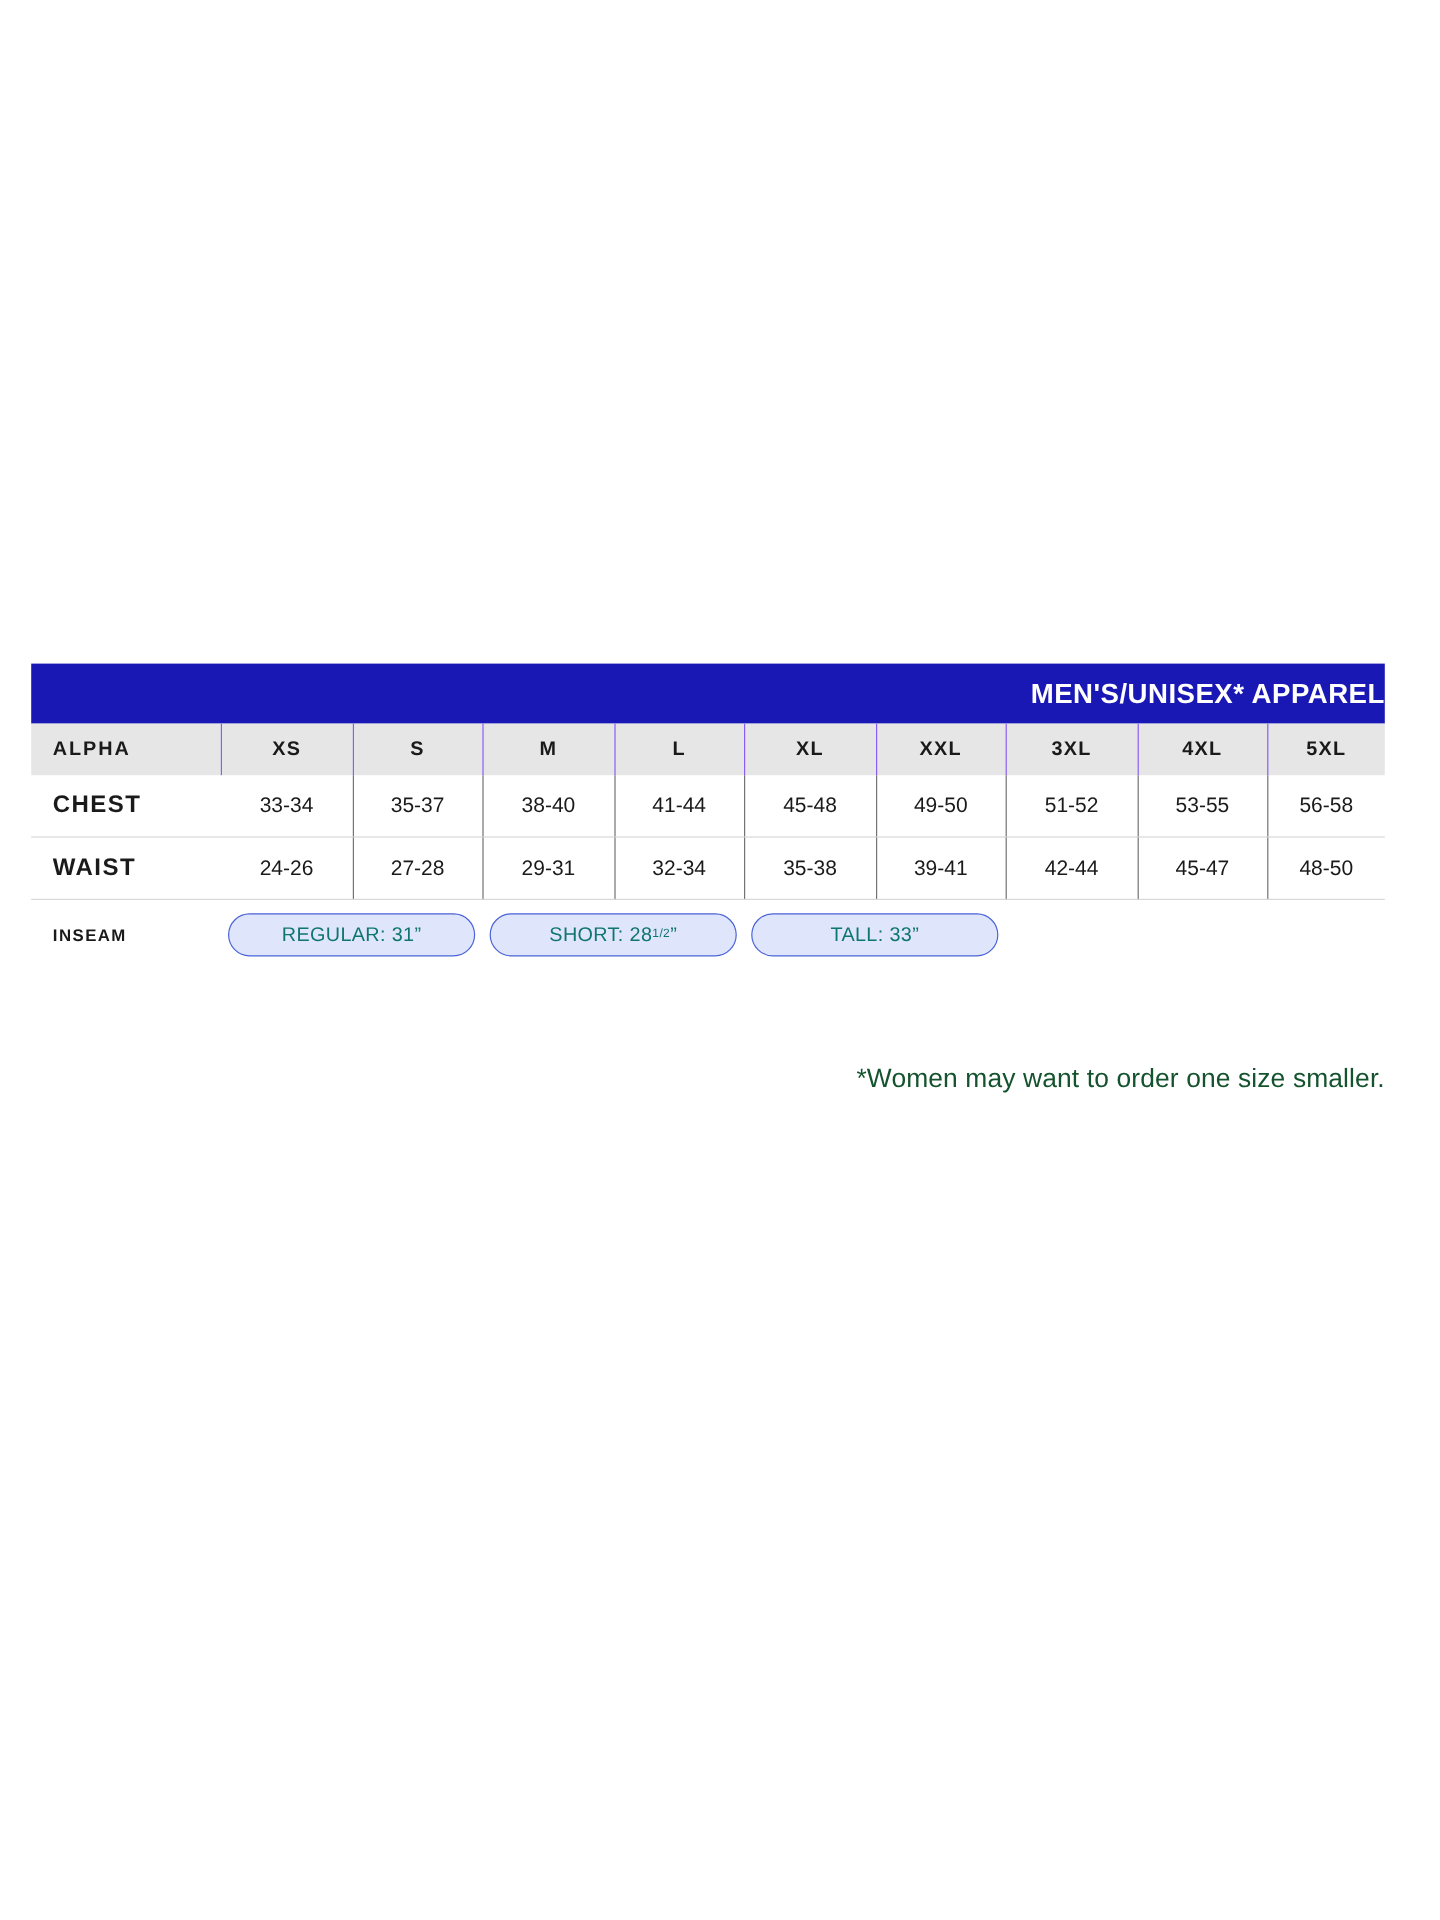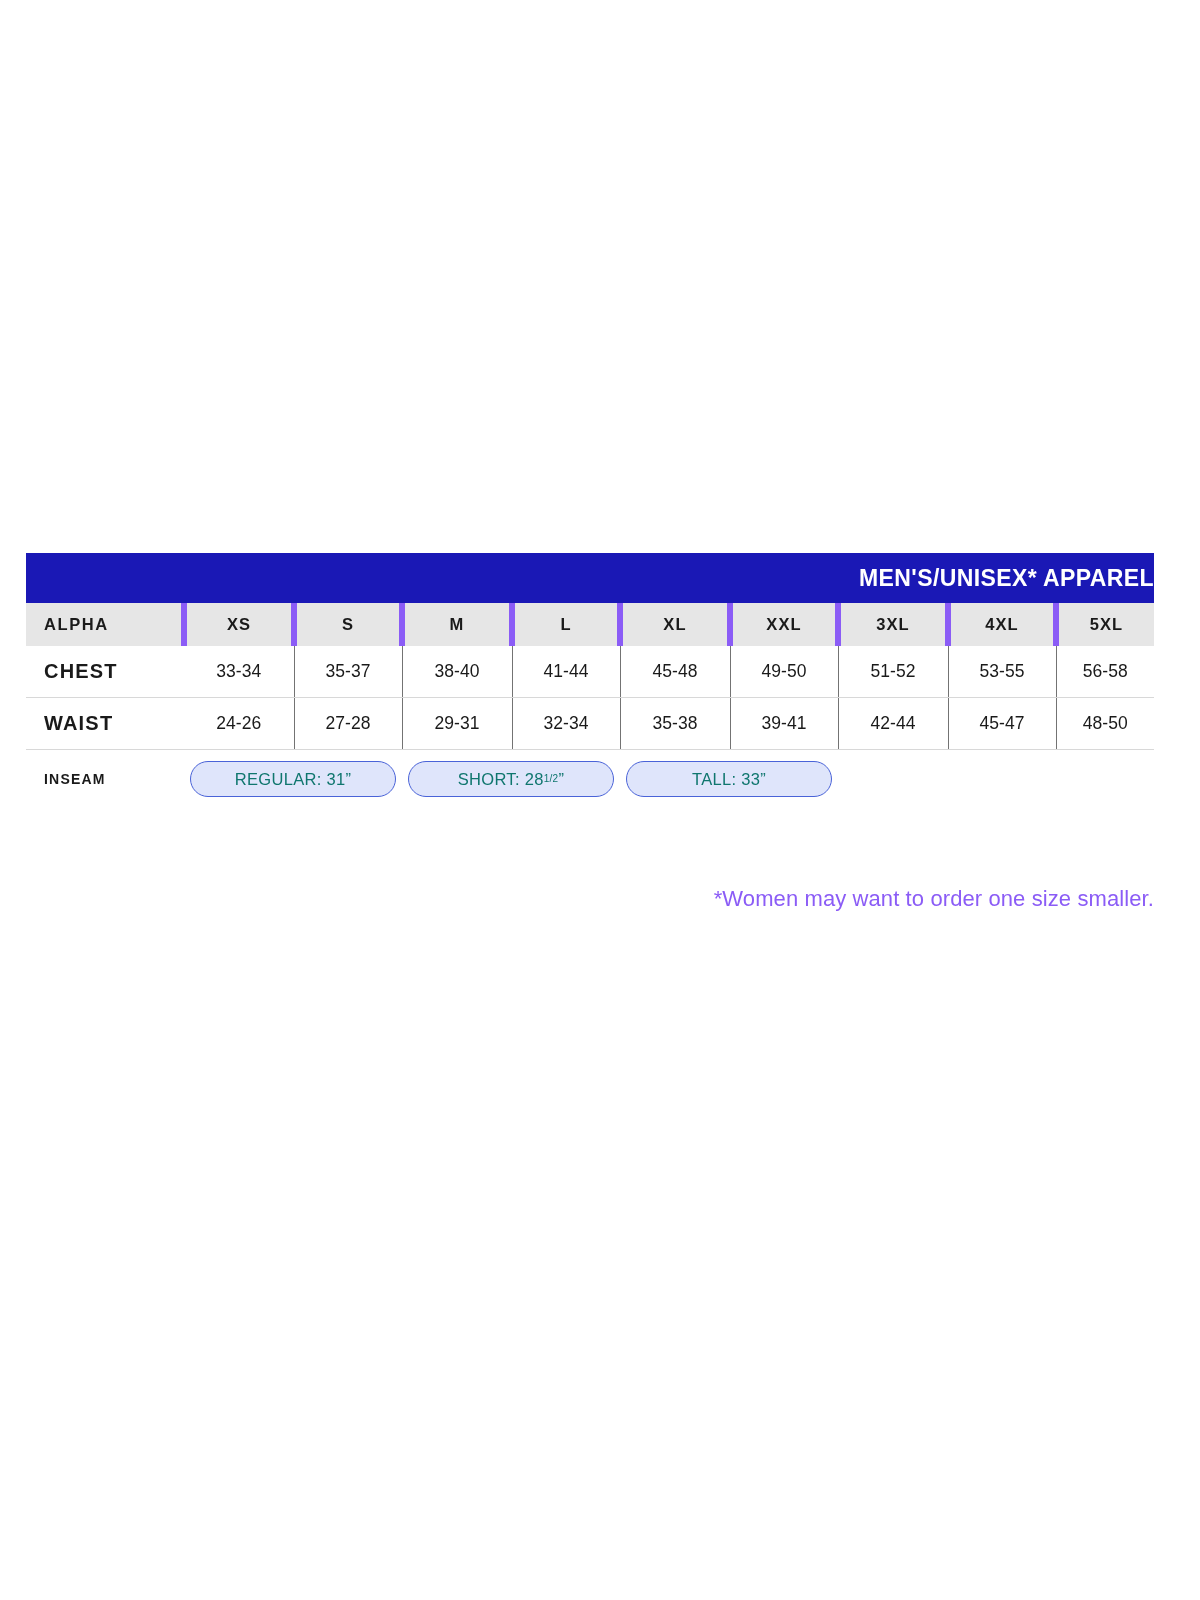--- a/index.html
+++ b/index.html
@@ -50,21 +50,21 @@
   }
 
   .head-row th {
     background: #e6e6e6;
     height: 43px;
     font-size: 16.5px;
     font-weight: bold;
     letter-spacing: 1.1px;
     text-align: center;
     color: #1a1a1a;
-    border-right: 6px solid #8b5cf6;
+    border-right: 1px solid #8b5cf6;
   }
   .head-row th:last-child { border-right: none; }
   .head-row th.rowlabel {
     text-align: left;
     padding-left: 18px;
     letter-spacing: 1.6px;
   }
 
   .data-row td {
     height: 51px;
@@ -119,21 +119,21 @@
     line-height: 0;
   }
 
   .footnote {
     position: absolute;
     left: 26px;
     top: 886px;
     width: 1128px;
     text-align: right;
     font-size: 22px;
-    color: #8b5cf6;
+    color: #14532d;
     letter-spacing: 0.1px;
   }
 </style>
 </head>
 <body>
 
 <div class="chart-wrap">
 
   <div class="title-bar">
     <span>MEN'S/UNISEX* APPAREL</span>

